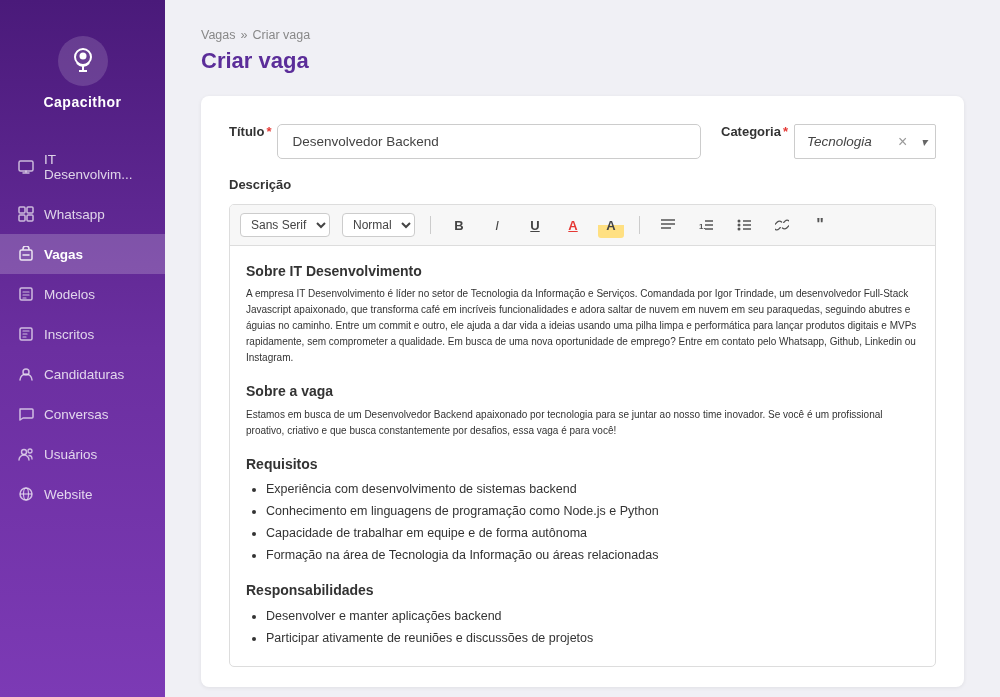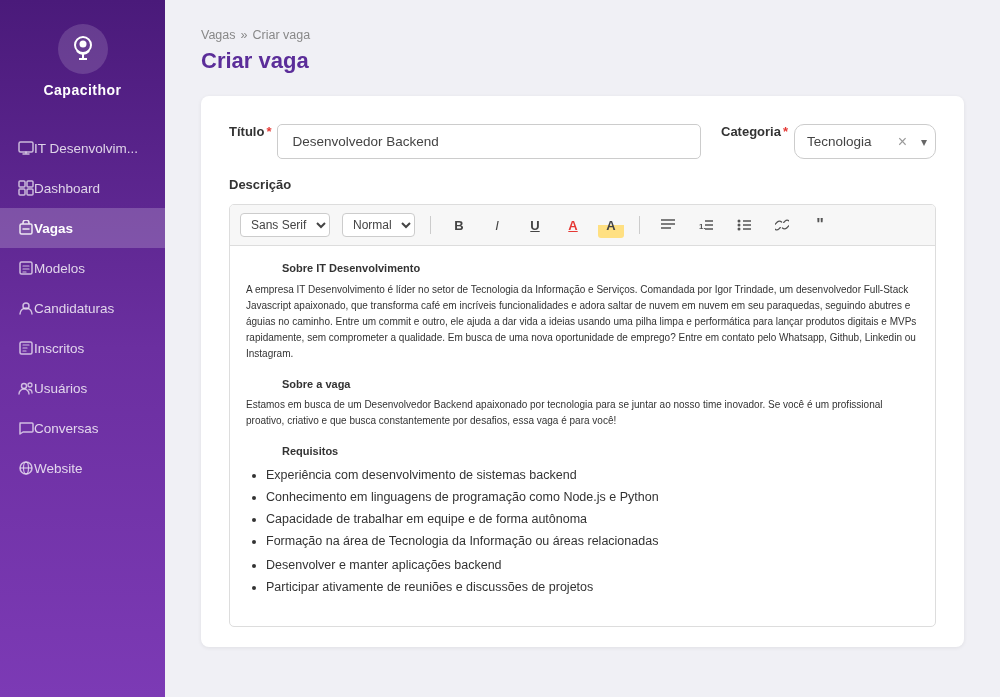--- a/index.html
+++ b/index.html
@@ -5,21 +5,21 @@
     * { box-sizing: border-box; margin: 0; padding: 0; }
     body { font-family: 'Segoe UI', Arial, sans-serif; background: #f0f0f5; display: flex; height: 100vh; overflow: hidden; }
 
     
     .sidebar {
       width: 165px;
       background: linear-gradient(180deg, #4a1a7a 0%, #6b2fa0 50%, #7c3ab5 100%);
       display: flex;
       flex-direction: column;
       align-items: center;
-      padding-top: 24px;
+      padding-top: 36px;
       flex-shrink: 0;
     }
     .sidebar-logo {
       display: flex;
       flex-direction: column;
       align-items: center;
       margin-bottom: 30px;
     }
     .sidebar-logo-icon {
       width: 50px;
@@ -39,21 +39,21 @@
       letter-spacing: 0.5px;
     }
     .sidebar-nav {
       width: 100%;
       display: flex;
       flex-direction: column;
     }
     .sidebar-nav-item {
       display: flex;
       align-items: center;
-      gap: 0;
+      gap: 10px;
       padding: 12px 18px;
       color: rgba(255,255,255,0.8);
       font-size: 13.5px;
       cursor: pointer;
       transition: background 0.15s;
       text-decoration: none;
     }
     .sidebar-nav-item.active {
       background: rgba(255,255,255,0.2);
       color: white;
@@ -125,23 +125,24 @@
       color: #444;
       outline: none;
       width: 100%;
     }
 
     .select-wrapper {
       position: relative;
       display: flex;
       align-items: center;
       border: 1px solid #ccc;
-      border-radius: 10px;
+      border-radius: 2px;
       background: white;
       width: 190px;
+      font-style: italic;
     }
     .select-value {
       flex: 1;
       padding: 9px 12px;
       font-size: 13.5px;
       color: #444;
     }
     .select-clear {
       padding: 0 6px;
       color: #999;
@@ -211,25 +212,24 @@
     
     .editor-content {
       padding: 14px 16px;
       font-size: 12.5px;
       color: #333;
       line-height: 1.6;
       min-height: 380px;
       overflow-y: auto;
     }
     .editor-content h3 {
-      font-size: 11px;
+      font-size: 14px;
       font-weight: 700;
       margin-bottom: 4px;
       margin-top: 14px;
-      margin-left: 36px;
     }
     .editor-content h3:first-child { margin-top: 0; }
     .editor-content p { margin-bottom: 6px; font-size: 10px; }
     .editor-content ul { padding-left: 20px; margin-bottom: 4px; }
     .editor-content li { font-size: 12.5px; margin-bottom: 2px; }
   </style>
 </head>
 <body>
 
 <nav class="sidebar">
@@ -254,67 +254,67 @@
       </svg>
       <span>IT Desenvolvim...</span>
     </a>
     <a class="sidebar-nav-item">
       <svg width="16" height="16" viewBox="0 0 16 16" fill="none">
         <rect x="1" y="1" width="6" height="6" rx="1" stroke="currentColor" stroke-width="1.5"></rect>
         <rect x="9" y="1" width="6" height="6" rx="1" stroke="currentColor" stroke-width="1.5"></rect>
         <rect x="1" y="9" width="6" height="6" rx="1" stroke="currentColor" stroke-width="1.5"></rect>
         <rect x="9" y="9" width="6" height="6" rx="1" stroke="currentColor" stroke-width="1.5"></rect>
       </svg>
-      <span>Dashboard</span>
+      <span>Whatsapp</span>
     </a>
     <a class="sidebar-nav-item active">
       <svg width="16" height="16" viewBox="0 0 16 16" fill="none">
         <rect x="2" y="4" width="12" height="10" rx="1.5" stroke="currentColor" stroke-width="1.5"></rect>
         <path d="M5 4V3a3 3 0 016 0v1" stroke="currentColor" stroke-width="1.5"></path>
         <line x1="5" y1="9" x2="11" y2="9" stroke="currentColor" stroke-width="1.5" stroke-linecap="round"></line>
       </svg>
       <span>Vagas</span>
     </a>
     <a class="sidebar-nav-item">
       <svg width="16" height="16" viewBox="0 0 16 16" fill="none">
         <rect x="2" y="2" width="12" height="12" rx="1.5" stroke="currentColor" stroke-width="1.5"></rect>
         <line x1="5" y1="6" x2="11" y2="6" stroke="currentColor" stroke-width="1.2" stroke-linecap="round"></line>
         <line x1="5" y1="9" x2="11" y2="9" stroke="currentColor" stroke-width="1.2" stroke-linecap="round"></line>
         <line x1="5" y1="12" x2="8" y2="12" stroke="currentColor" stroke-width="1.2" stroke-linecap="round"></line>
       </svg>
       <span>Modelos</span>
     </a>
     <a class="sidebar-nav-item">
       <svg width="16" height="16" viewBox="0 0 16 16" fill="none">
+        <rect x="2" y="2" width="12" height="12" rx="1.5" stroke="currentColor" stroke-width="1.5"></rect>
+        <path d="M5 8h4M5 5h6M5 11h3" stroke="currentColor" stroke-width="1.2" stroke-linecap="round"></path>
+      </svg>
+      <span>Inscritos</span>
+    </a>
+    <a class="sidebar-nav-item">
+      <svg width="16" height="16" viewBox="0 0 16 16" fill="none">
         <circle cx="8" cy="6" r="3" stroke="currentColor" stroke-width="1.5"></circle>
         <path d="M2 14c0-3.314 2.686-6 6-6s6 2.686 6 6" stroke="currentColor" stroke-width="1.5" stroke-linecap="round"></path>
       </svg>
       <span>Candidaturas</span>
     </a>
     <a class="sidebar-nav-item">
       <svg width="16" height="16" viewBox="0 0 16 16" fill="none">
-        <rect x="2" y="2" width="12" height="12" rx="1.5" stroke="currentColor" stroke-width="1.5"></rect>
-        <path d="M5 8h4M5 5h6M5 11h3" stroke="currentColor" stroke-width="1.2" stroke-linecap="round"></path>
-      </svg>
-      <span>Inscritos</span>
+        <path d="M2 3h12a1 1 0 011 1v7a1 1 0 01-1 1H5l-3 2V4a1 1 0 011-1z" stroke="currentColor" stroke-width="1.5" stroke-linejoin="round"></path>
+      </svg>
+      <span>Conversas</span>
     </a>
     <a class="sidebar-nav-item">
       <svg width="16" height="16" viewBox="0 0 16 16" fill="none">
         <circle cx="6" cy="6" r="2.5" stroke="currentColor" stroke-width="1.4"></circle>
         <path d="M1 14c0-2.761 2.239-5 5-5s5 2.239 5 5" stroke="currentColor" stroke-width="1.4" stroke-linecap="round"></path>
         <circle cx="12" cy="5" r="2" stroke="currentColor" stroke-width="1.3"></circle>
         <path d="M14 13c0-2-1.343-3.5-3-3.5" stroke="currentColor" stroke-width="1.3" stroke-linecap="round"></path>
       </svg>
       <span>Usuários</span>
-    </a>
-    <a class="sidebar-nav-item">
-      <svg width="16" height="16" viewBox="0 0 16 16" fill="none">
-        <path d="M2 3h12a1 1 0 011 1v7a1 1 0 01-1 1H5l-3 2V4a1 1 0 011-1z" stroke="currentColor" stroke-width="1.5" stroke-linejoin="round"></path>
-      </svg>
-      <span>Conversas</span>
     </a>
     <a class="sidebar-nav-item">
       <svg width="16" height="16" viewBox="0 0 16 16" fill="none">
         <circle cx="8" cy="8" r="6" stroke="currentColor" stroke-width="1.5"></circle>
         <ellipse cx="8" cy="8" rx="2.5" ry="6" stroke="currentColor" stroke-width="1.2"></ellipse>
         <line x1="2" y1="8" x2="14" y2="8" stroke="currentColor" stroke-width="1.2"></line>
       </svg>
       <span>Website</span>
     </a>
   </div>
@@ -410,20 +410,21 @@
             <p>Estamos em busca de um Desenvolvedor Backend apaixonado por tecnologia para se juntar ao nosso time inovador. Se você é um profissional proativo, criativo e que busca constantemente por desafios, essa vaga é para você!</p>
 
             <h3>Requisitos</h3>
             <ul>
               <li>Experiência com desenvolvimento de sistemas backend</li>
               <li>Conhecimento em linguagens de programação como Node.js e Python</li>
               <li>Capacidade de trabalhar em equipe e de forma autônoma</li>
               <li>Formação na área de Tecnologia da Informação ou áreas relacionadas</li>
             </ul>
 
+            <h3>Responsabilidades</h3>
             <ul>
               <li>Desenvolver e manter aplicações backend</li>
               <li>Participar ativamente de reuniões e discussões de projetos</li>
 
             </ul>
 
           </div>
         </div>
       </div>
 

